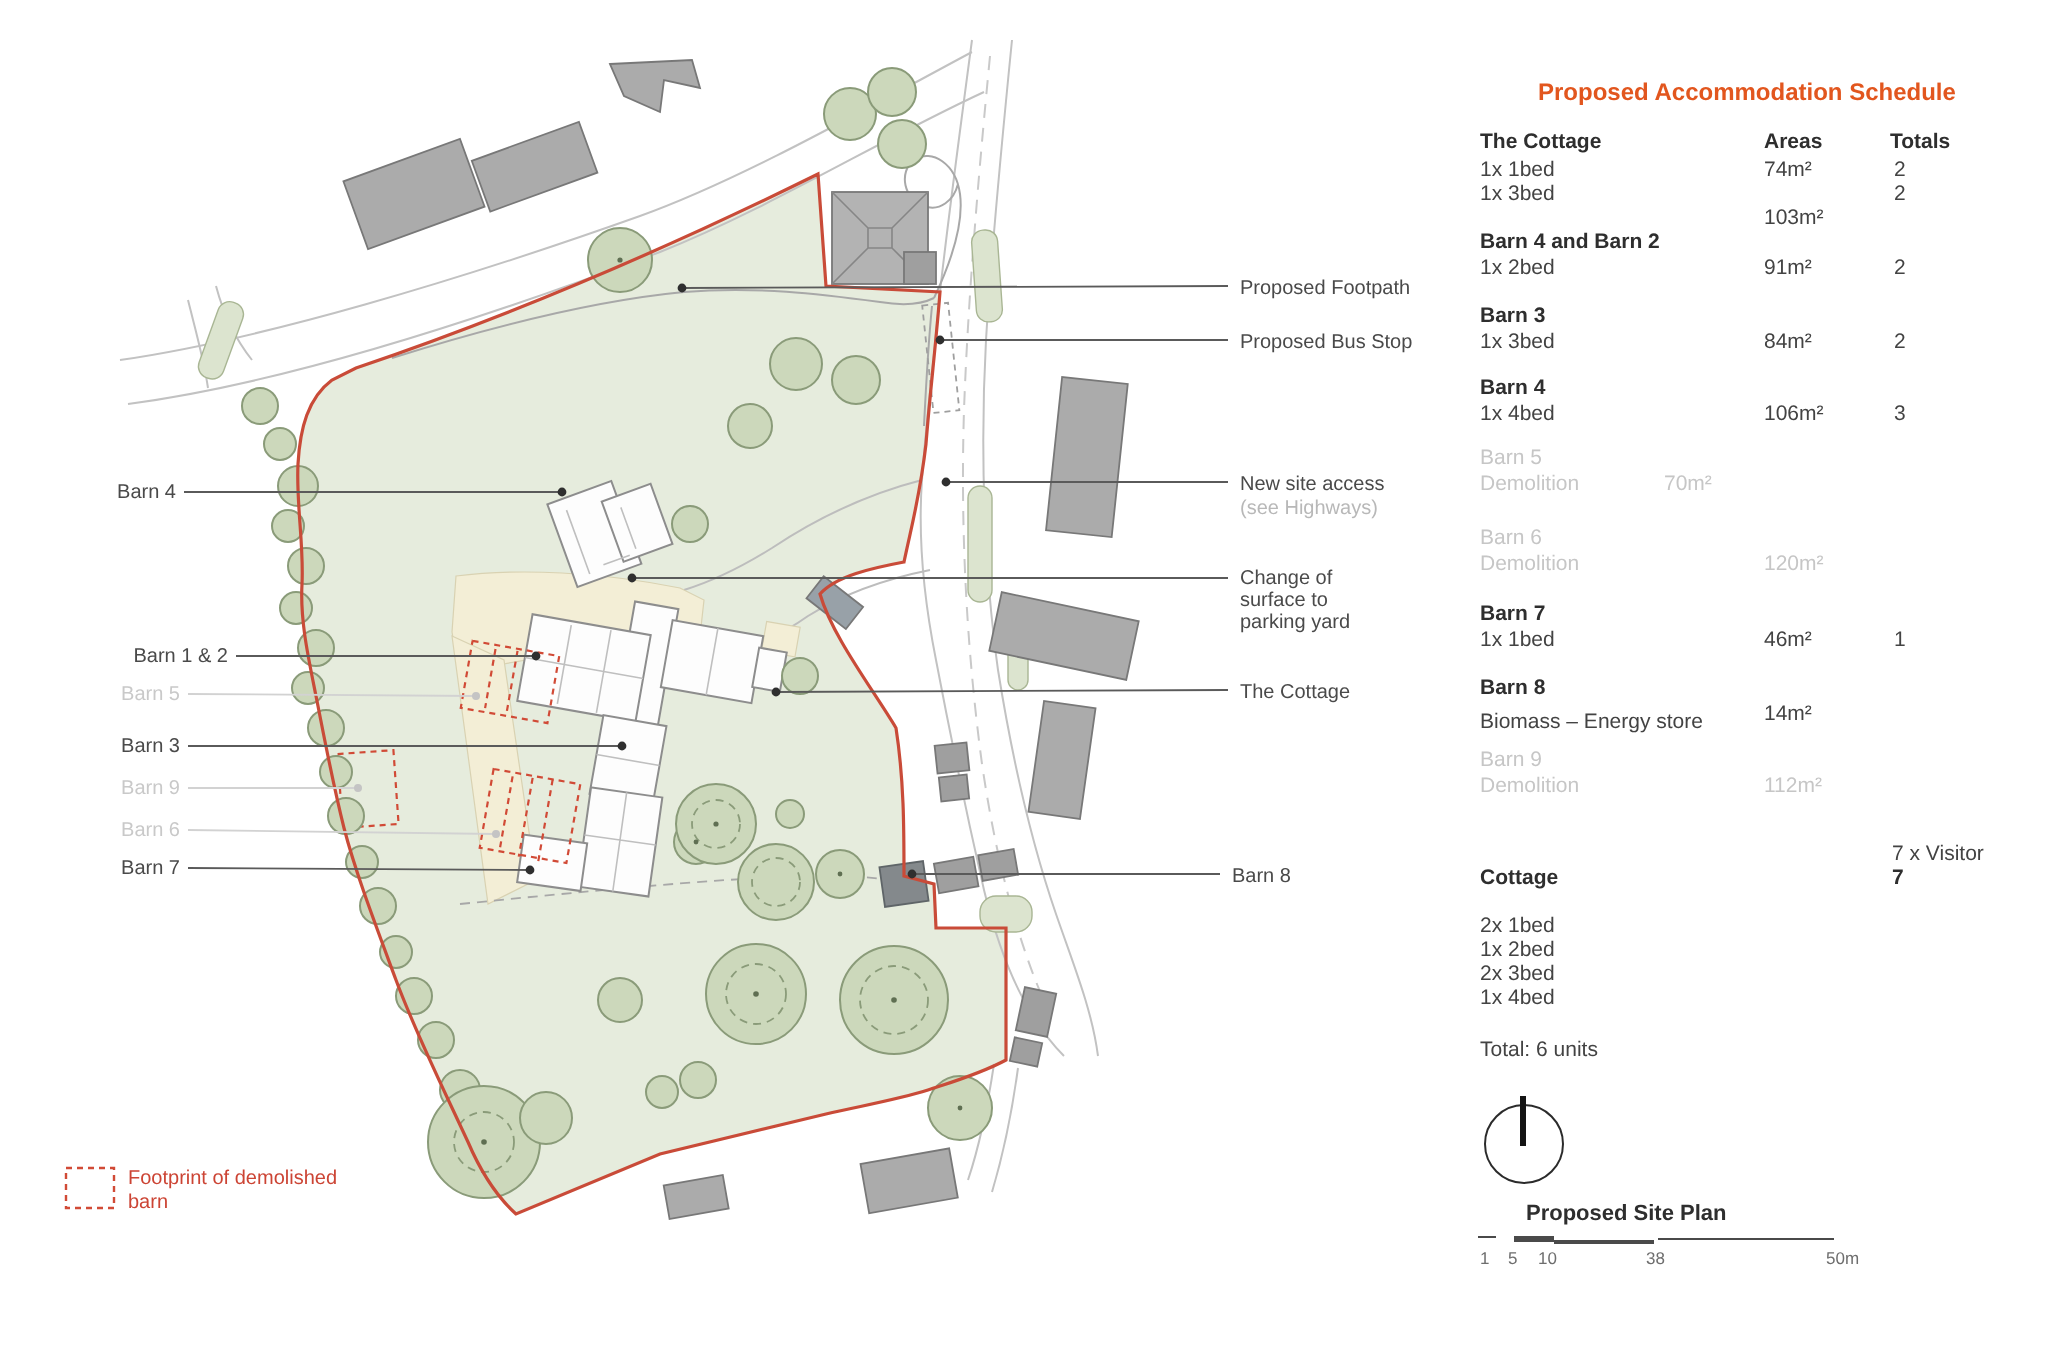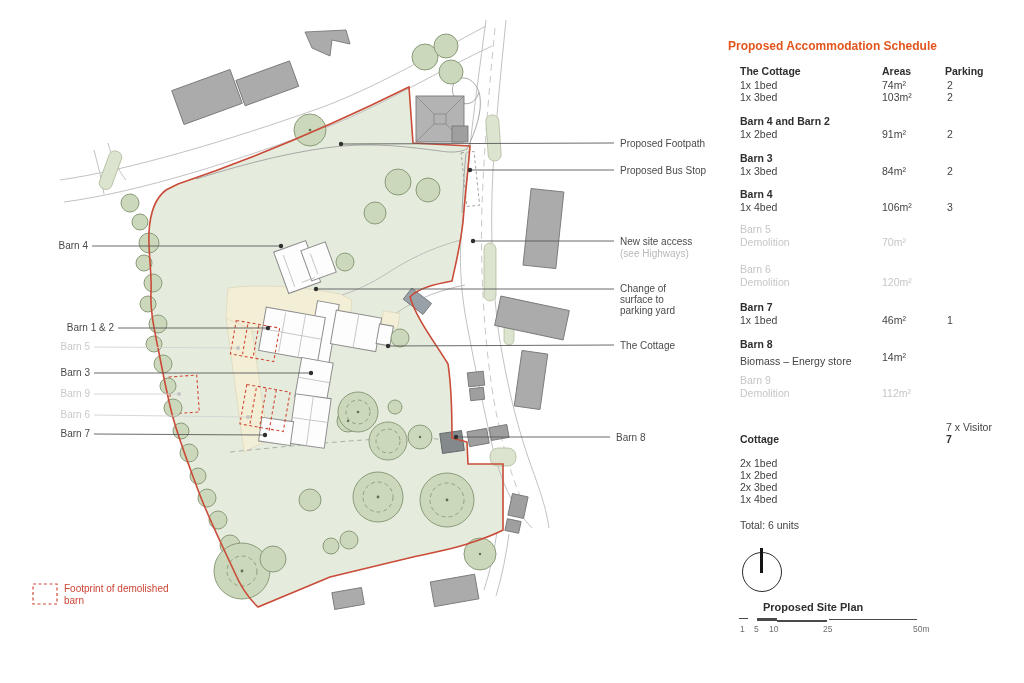--- a/index.html
+++ b/index.html
@@ -260,51 +260,51 @@
       <text x="616" y="441">Barn 8</text>
     </g>
 
     <g>
       <rect x="33" y="584" width="24" height="20" fill="none" stroke="#d14a36" stroke-width="1.2" stroke-dasharray="3 2.5"></rect>
       <text x="64" y="592" font-size="10" fill="#cc4434">Footprint of demolished</text>
       <text x="64" y="604" font-size="10" fill="#cc4434">barn</text>
     </g>
   </svg>
 
-  <span class="t o" style="left:728px;top:40px">Proposed Accommodation Schedule</span>
+  <span class="t o" style="left:769px;top:40px">Proposed Accommodation Schedule</span>
 
   <span class="t b" style="left:740px;top:66px">The Cottage</span>
   <span class="t b" style="left:882px;top:66px">Areas</span>
-  <span class="t b" style="left:945px;top:66px">Parking</span>
+  <span class="t b" style="left:945px;top:66px">Totals</span>
 
   <span class="t" style="left:740px;top:80px">1x 1bed</span>
   <span class="t" style="left:882px;top:80px">74m²</span>
   <span class="t" style="left:947px;top:80px">2</span>
   <span class="t" style="left:740px;top:92px">1x 3bed</span>
-  <span class="t" style="left:882px;top:92px">103m²</span>
+  <span class="t" style="left:882px;top:104px">103m²</span>
   <span class="t" style="left:947px;top:92px">2</span>
 
   <span class="t b" style="left:740px;top:116px">Barn 4 and Barn 2</span>
   <span class="t" style="left:740px;top:129px">1x 2bed</span>
   <span class="t" style="left:882px;top:129px">91m²</span>
   <span class="t" style="left:947px;top:129px">2</span>
 
   <span class="t b" style="left:740px;top:153px">Barn 3</span>
   <span class="t" style="left:740px;top:166px">1x 3bed</span>
   <span class="t" style="left:882px;top:166px">84m²</span>
   <span class="t" style="left:947px;top:166px">2</span>
 
   <span class="t b" style="left:740px;top:189px">Barn 4</span>
   <span class="t" style="left:740px;top:202px">1x 4bed</span>
   <span class="t" style="left:882px;top:202px">106m²</span>
   <span class="t" style="left:947px;top:202px">3</span>
 
   <span class="t g" style="left:740px;top:224px">Barn 5</span>
   <span class="t g" style="left:740px;top:237px">Demolition</span>
-  <span class="t g" style="left:882px;top:237px">70m²</span>
+  <span class="t g" style="left:832px;top:237px">70m²</span>
 
   <span class="t g" style="left:740px;top:264px">Barn 6</span>
   <span class="t g" style="left:740px;top:277px">Demolition</span>
   <span class="t g" style="left:882px;top:277px">120m²</span>
 
   <span class="t b" style="left:740px;top:302px">Barn 7</span>
   <span class="t" style="left:740px;top:315px">1x 1bed</span>
   <span class="t" style="left:882px;top:315px">46m²</span>
   <span class="t" style="left:947px;top:315px">1</span>
 
@@ -332,16 +332,16 @@
 
   <span class="t b" style="left:763px;top:602px;font-size:11px">Proposed Site Plan</span>
 
   <div class="bar" style="left:739px;top:618px;width:9px;height:1.2px"></div>
   <div class="bar" style="left:757px;top:618px;width:20px;height:3px"></div>
   <div class="bar" style="left:777px;top:620px;width:50px;height:2.2px"></div>
   <div class="bar" style="left:829px;top:619px;width:88px;height:1.2px"></div>
   <span class="t small" style="left:740px;top:625px">1</span>
   <span class="t small" style="left:754px;top:625px">5</span>
   <span class="t small" style="left:769px;top:625px">10</span>
-  <span class="t small" style="left:823px;top:625px">25</span>
+  <span class="t small" style="left:823px;top:625px">38</span>
   <span class="t small" style="left:913px;top:625px">50m</span>
 
 </div>
 
 </body></html>

